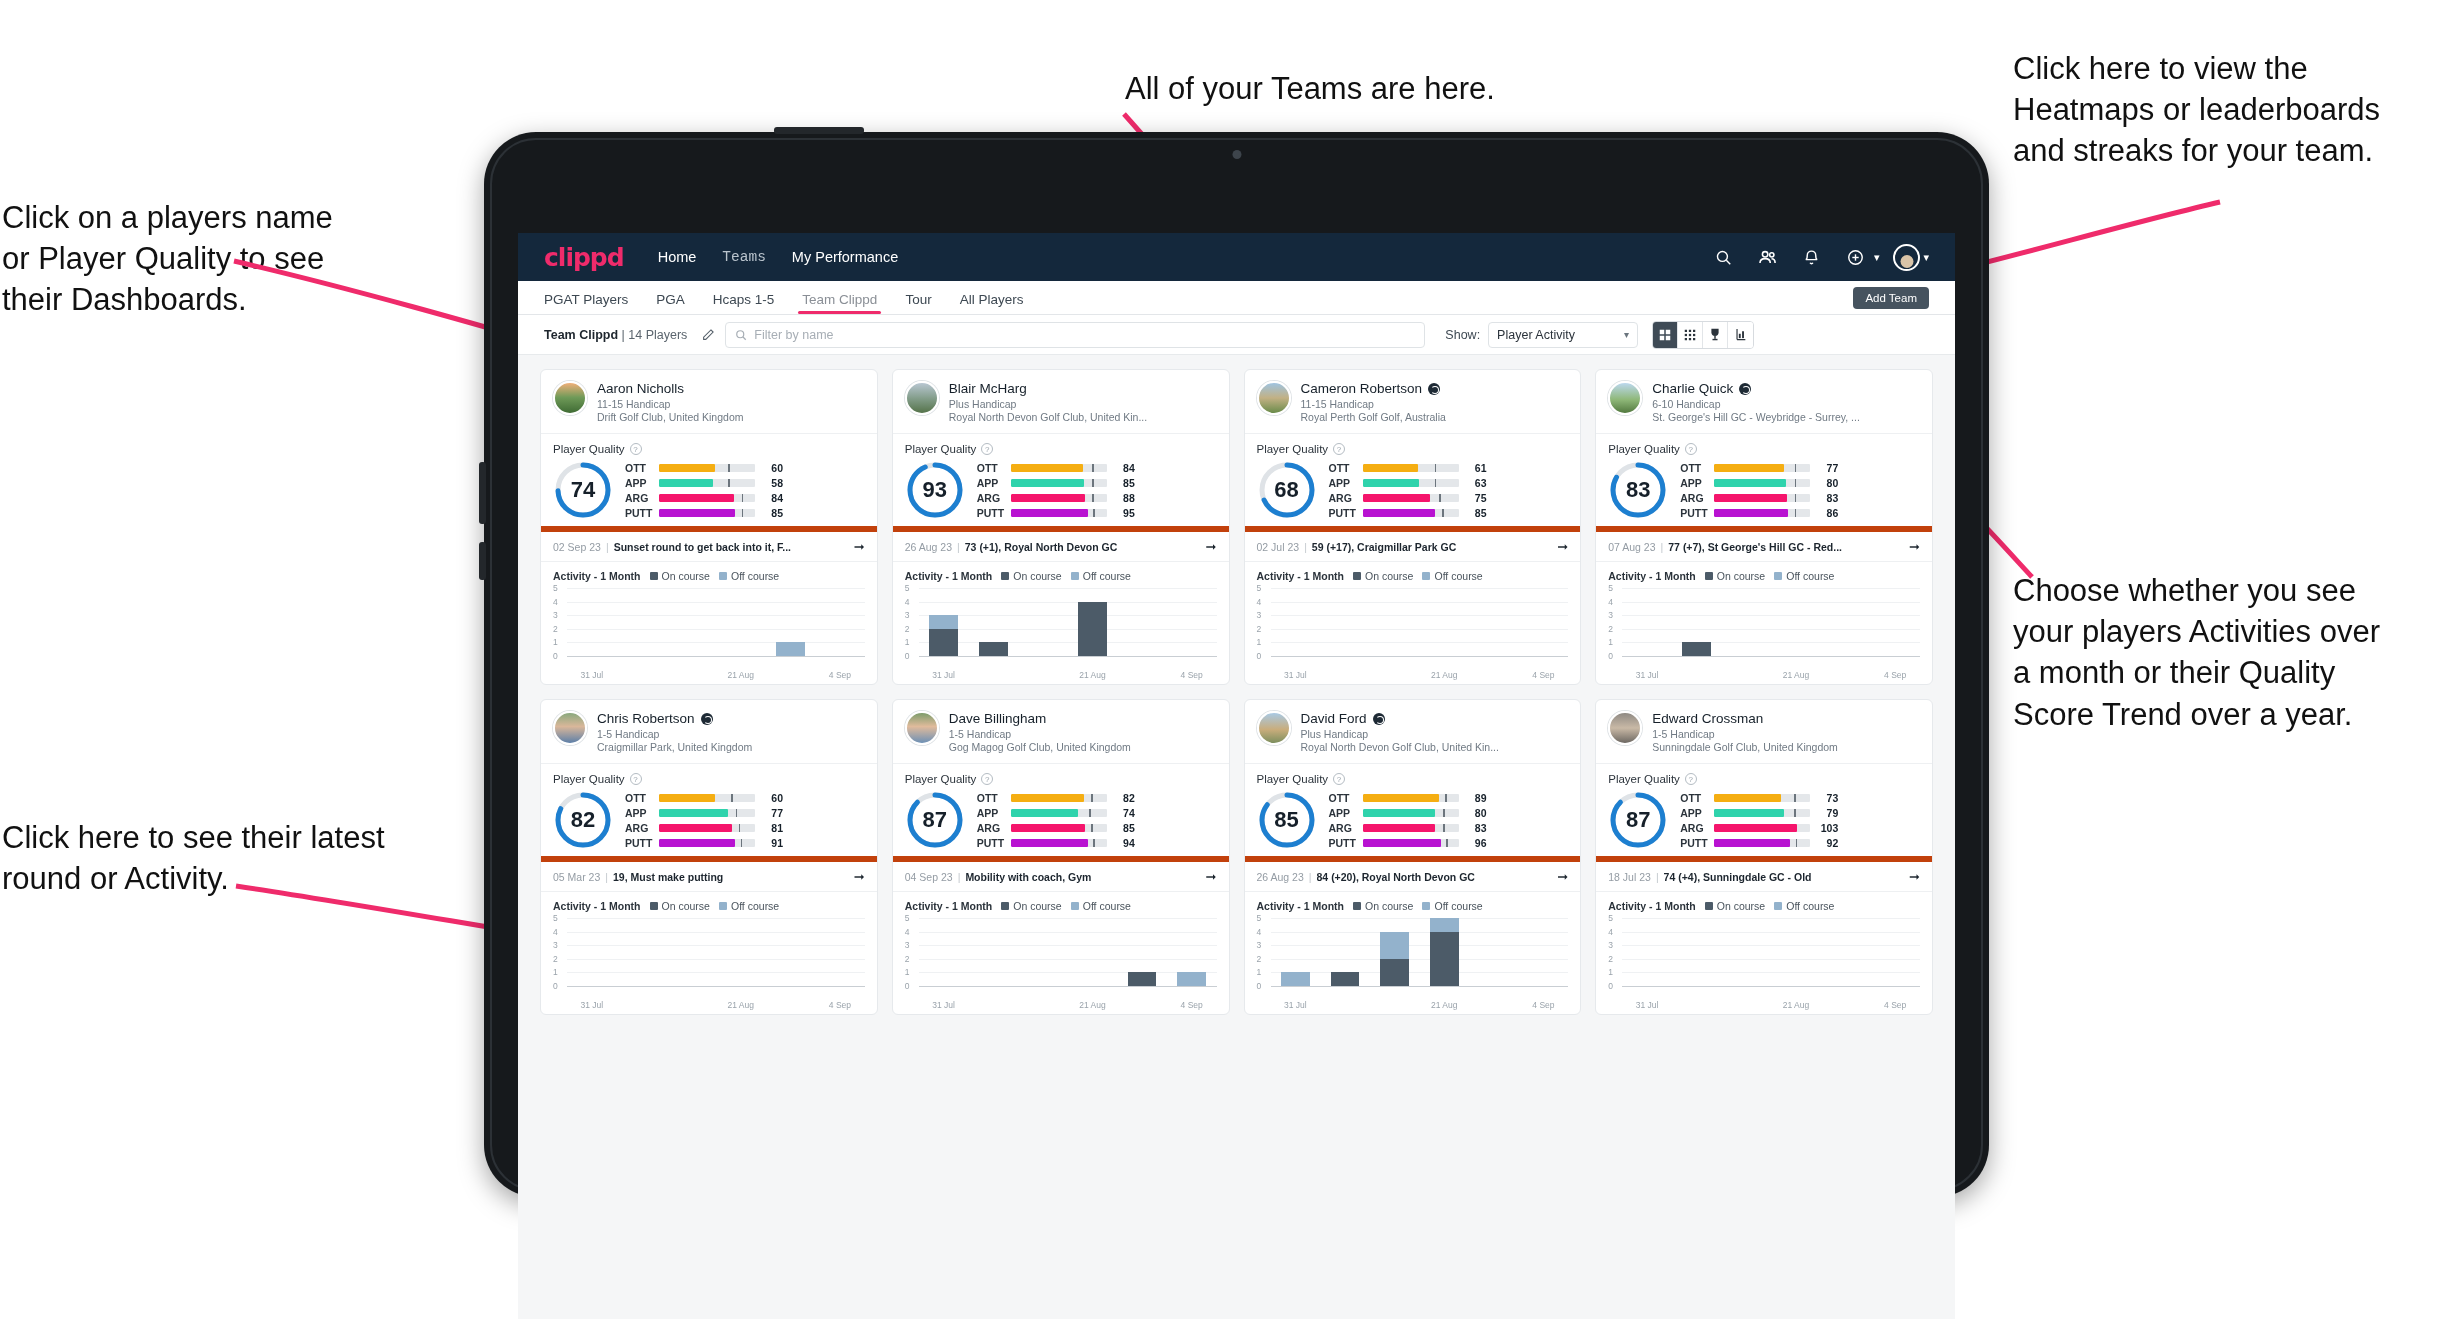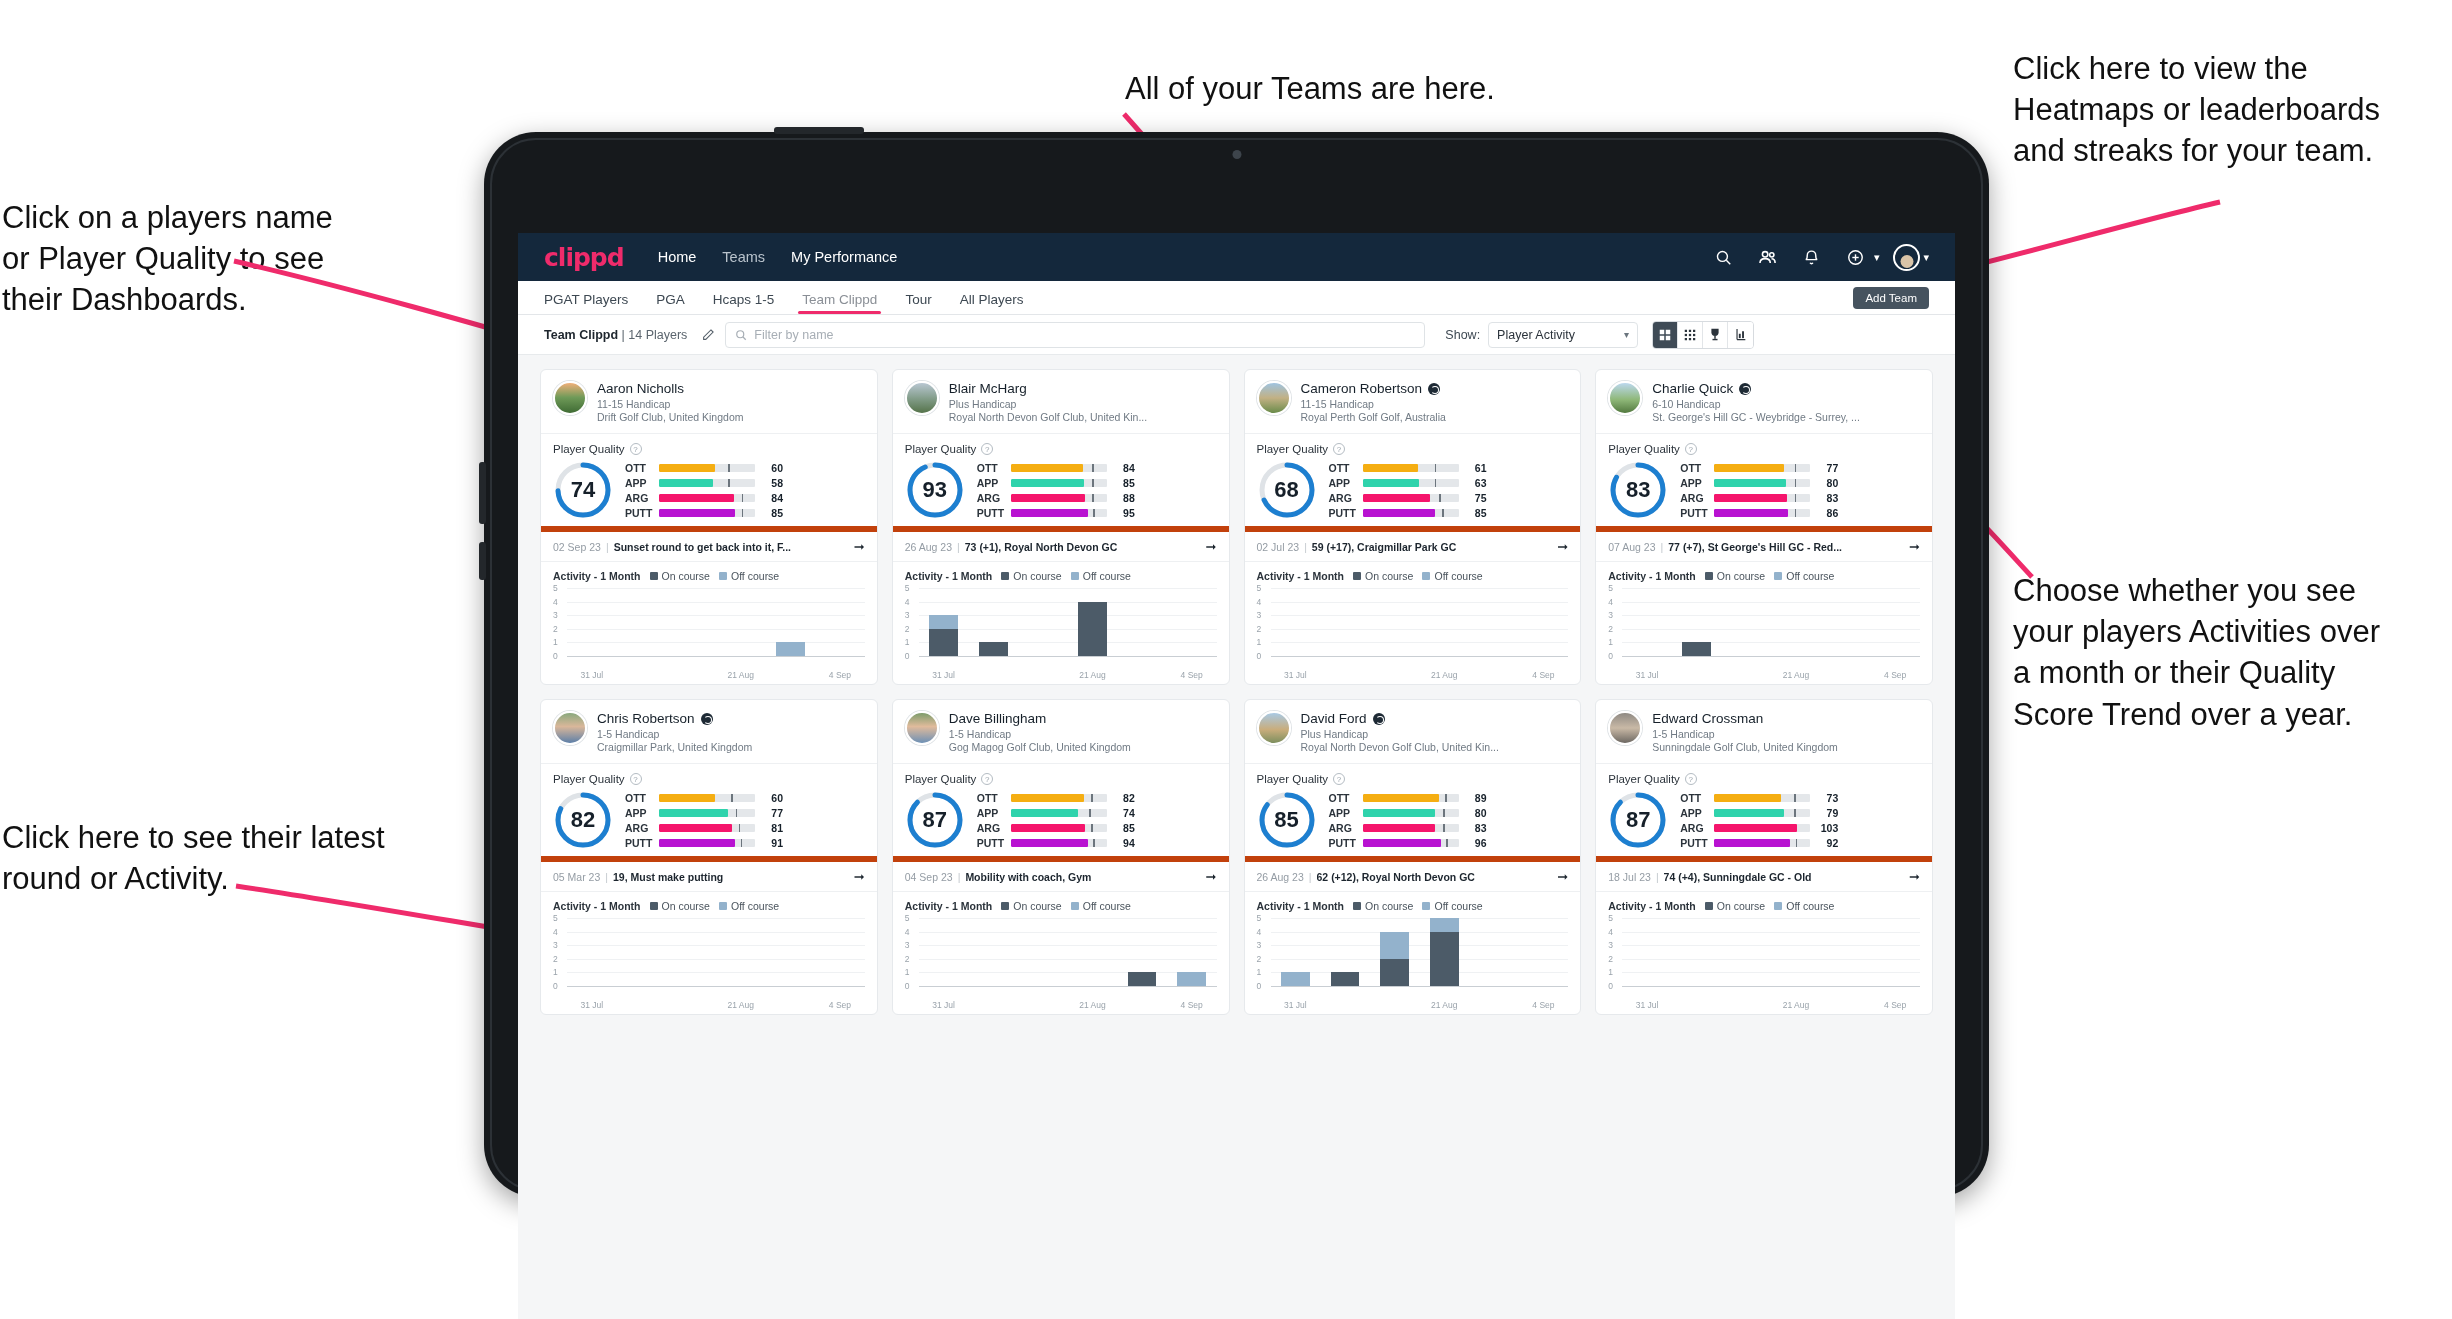--- a/index.html
+++ b/index.html
@@ -22,21 +22,21 @@
   .vbtn { position:absolute; background:#23272b; border-radius:3px; }
   #screen { position:absolute; left:34px; top:60px; width:1437px; height:1222px;
             background:#f5f6f7; overflow:hidden;margin-top:41px; }
 
   
   .topnav { height:48px; background:#14283c; display:flex; align-items:center;
             padding:0 26px; }
   .logo { color:#ef2b6b; font-size:25px; font-weight:bold; letter-spacing:-1px;
           margin-right:34px; font-family:"DejaVu Sans", sans-serif; }
   .navlink { color:#ffffff; font-size:14.5px; margin-right:26px; white-space:nowrap; }
-  .navlink.dim { color:#b9c3cc; }
+  .navlink.dim { color:#b9c3cc;font-family:Liberation Mono, monospace; }
   .navspacer { flex:1; }
   .navicon { width:30px; height:30px; margin-left:14px; display:flex;
              align-items:center; justify-content:center; color:#fff; }
   .avatar-nav { width:27px; height:27px; border-radius:50%;
     background:linear-gradient(160deg,#9fb6c9 0%,#6f8ca3 55%,#4d6madd 100%);
     border:2px solid #fff; margin-left:14px; position:relative; overflow:hidden; }
   .avatar-nav:after{content:"";position:absolute;left:50%;top:42%;width:13px;height:13px;
     border-radius:50%;background:#d9c4a8;transform:translateX(-50%);}
   .caret { color:#fff; font-size:11px; margin-left:3px; }
 
@@ -992,21 +992,21 @@
                       <span class="mtick" style="left:87%"></span>
                     </span>
                     <span class="mval">96</span>
                   </div>
                 </div>
               </div>
             </div>
             <div class="rsum">
               <span class="rdate">26 Aug 23</span>
               <span class="rsep">|</span>
-              <span class="rtext">62 (+12), Royal North Devon GC</span>
+              <span class="rtext">84 (+20), Royal North Devon GC</span>
               <span class="rarrow">➞</span>
             </div>
             <div class="asec">
               <div class="ahdr">
                 <span class="t">Activity - 1 Month</span>
                 <span class="lgd"><span class="sw" style="background:#4c5b68"></span>On course</span>
                 <span class="lgd"><span class="sw" style="background:#93b2cc"></span>Off course</span>
               </div>
               <div class="chart">
                 <span class="ylab" style="top:68px">0</span>

